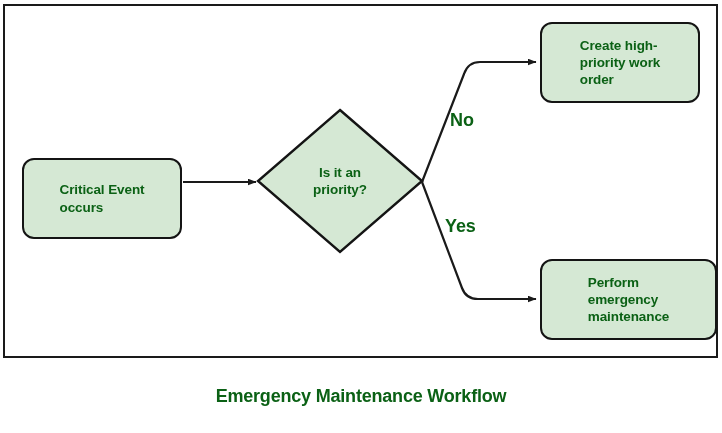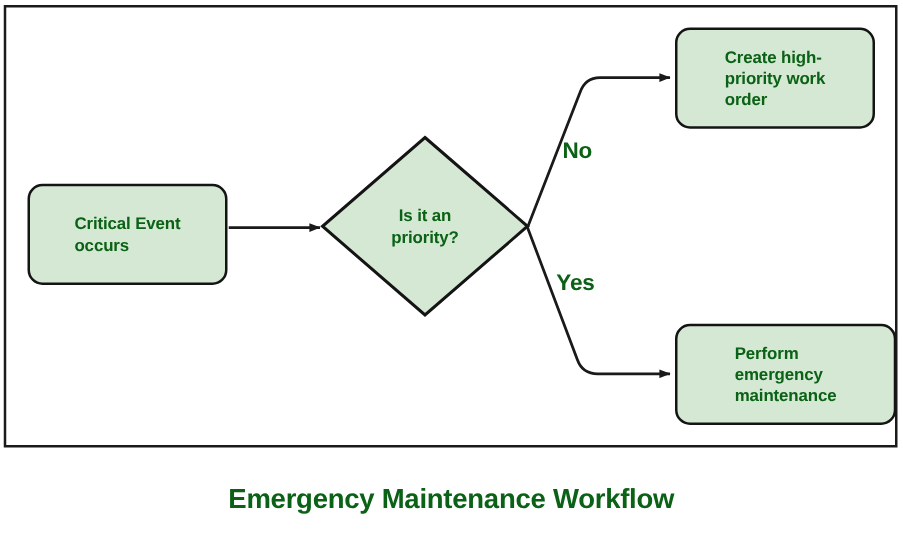--- a/index.html
+++ b/index.html
@@ -52,21 +52,21 @@
     line-height: 1.28;
     letter-spacing: -0.1px;
     padding: 2px 6px;
   }
   .node-label {
     display: block;
     white-space: pre-line;
   }
   #node-start {
     left: 22px;
-    top: 147px;
+    top: 158px;
     width: 160px;
     height: 81px;
   }
   #node-workorder {
     left: 540px;
     top: 22px;
     width: 160px;
     height: 81px;
   }
   #node-maintenance {
@@ -118,21 +118,21 @@
     text-align: right;
   }
   .diagram-title {
     position: absolute;
     left: 0;
     top: 386px;
     width: 722px;
     text-align: center;
     color: #0b6115;
     font-weight: bold;
-    font-size: 22px;
+    font-size: 18px;
     letter-spacing: -0.2px;
   }
 </style>
 </head>
 <body>
 
 <div id="root">
 
   <div class="frame"></div>
 

